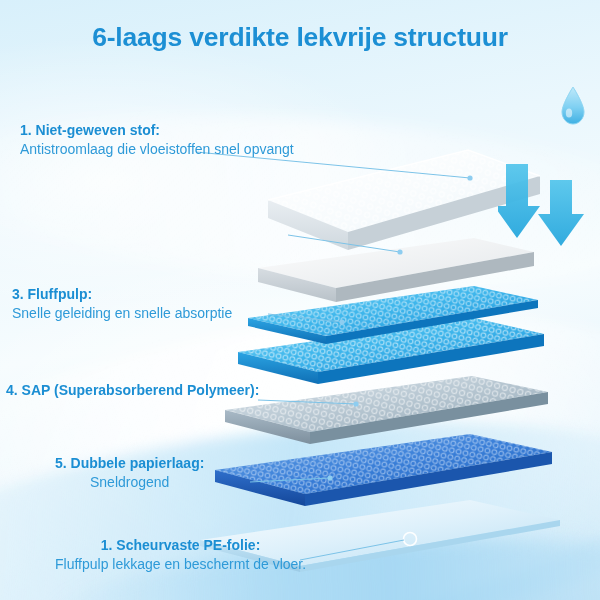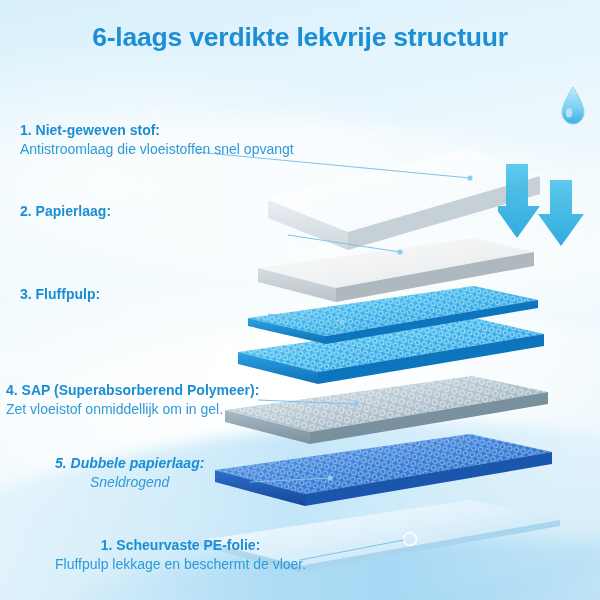--- a/index.html
+++ b/index.html
@@ -104,23 +104,23 @@
     white-space: nowrap;
     color: #2e9ad8;
     margin-top: 2px;
   }
   .callout.center {
     text-align: center;
   }
 
   #callout-1 { left: 20px; top: 122px; }
   #callout-2 { left: 20px; top: 203px; }
-  #callout-3 { left: 20px; top: 286px; }
+  #callout-3 { left: 12px; top: 286px; }
   #callout-4 { left: 6px;  top: 372px; margin-top: 10px; }
-  #callout-5 { left: 55px; top: 455px; font-style: italic; }
+  #callout-5 { left: 55px; top: 455px; }
   #callout-6 { left: 55px; top: 537px; }
 
   
   #drop {
     position: absolute;
     left: 560px; top: 86px;
     width: 26px; height: 40px;
   }
 
   
@@ -300,30 +300,29 @@
     <path d="M8,4 L30,4 L30,46 L42,46 L19,78 L-4,46 L8,46 Z" fill="url(#gArrow)" opacity="0.95"></path>
     <path d="M52,20 L74,20 L74,54 L86,54 L63,86 L40,54 L52,54 Z" fill="url(#gArrow)" opacity="0.95"></path>
   </svg>
 
   <div class="callout" id="callout-1">
     <div class="c-title">1. Niet-geweven stof:</div>
     <div class="c-sub">Antistroomlaag die vloeistoffen snel opvangt</div>
   </div>
 
   <div class="callout" id="callout-2">
-    <div class="c-title">2. Papierlaag:</div>
   </div>
 
   <div class="callout" id="callout-3">
     <div class="c-title">3. Fluffpulp:</div>
+    <div class="c-sub">Snelle geleiding en snelle absorptie</div>
   </div>
 
   <div class="callout" id="callout-4">
     <div class="c-title">4. SAP (Superabsorberend Polymeer):</div>
-    <div class="c-sub">Zet vloeistof onmiddellijk om in gel.</div>
   </div>
 
   <div class="callout center" id="callout-5">
     <div class="c-title">5. Dubbele papierlaag:</div>
     <div class="c-sub">Sneldrogend</div>
   </div>
 
   <div class="callout center" id="callout-6">
     <div class="c-title">1. Scheurvaste PE-folie:</div>
     <div class="c-sub">Fluffpulp lekkage en beschermt de vloer.</div>

